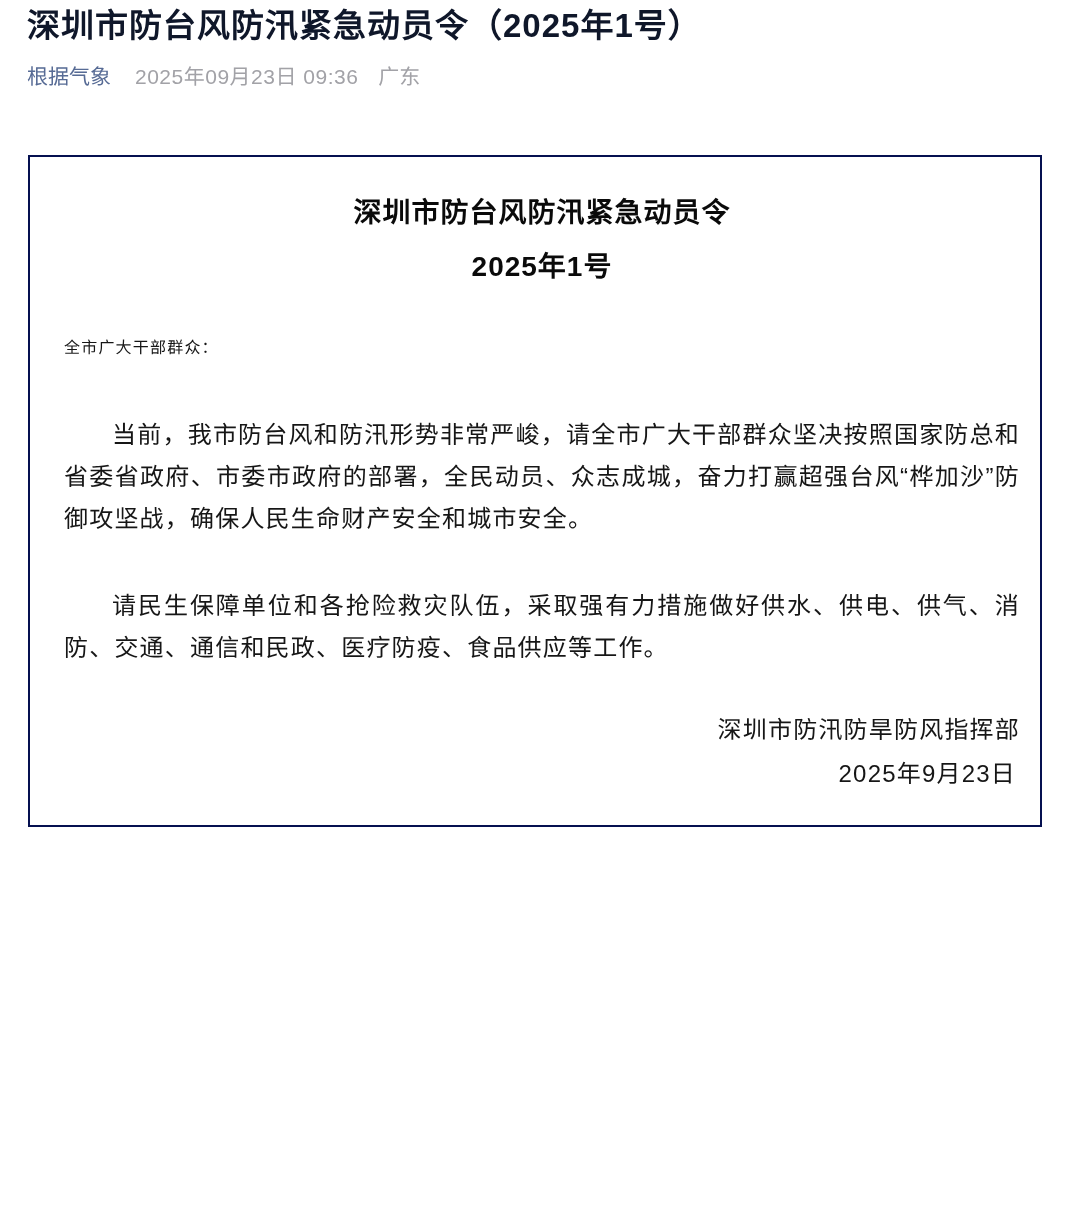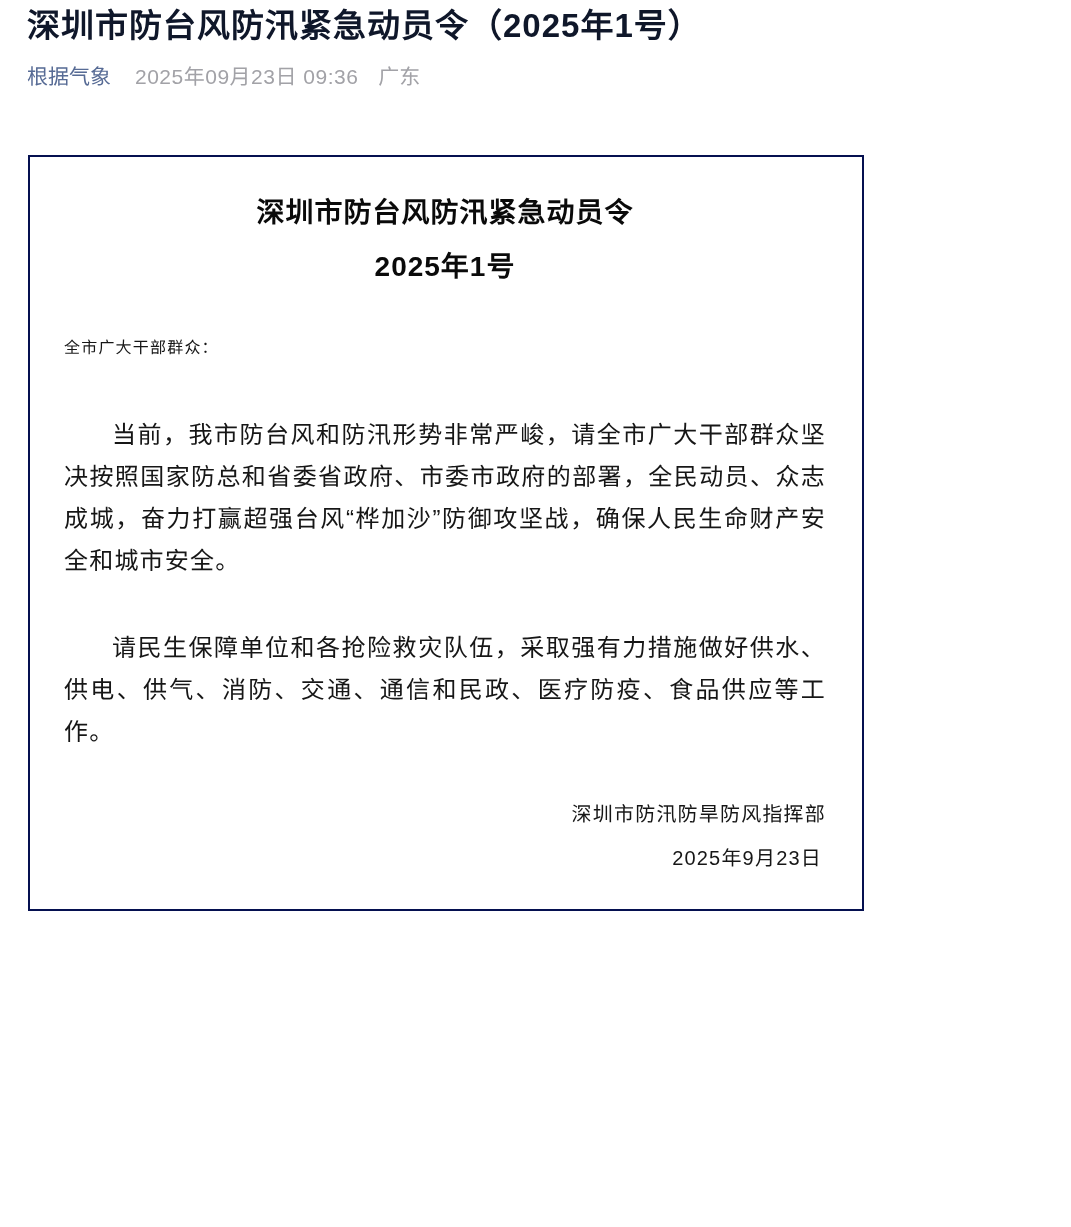--- a/index.html
+++ b/index.html
@@ -41,24 +41,24 @@
     cursor: pointer;
   }
   .byline .time {
     margin-right: 20px;
     letter-spacing: 0.5px;
   }
 
   
   .notice-box {
     box-sizing: border-box;
-    width: 836px;
+    width: 1014px;
     margin: 65px 29px 0 28px;
     border: 2px solid #051050;
-    padding: 38px 36px 30px 34px;
+    padding: 38px 20px 30px 34px;
     background: #ffffff;
   }
   .doc-title {
     margin: 0;
     text-align: center;
     font-size: 28px;
     line-height: 36px;
     font-weight: 700;
     letter-spacing: 1px;
     color: #0a0a0a;
@@ -77,21 +77,21 @@
     margin: 45px 0 0;
     font-size: 24px;
     line-height: 42px;
     letter-spacing: 1.2px;
     color: #161616;
     text-indent: 2em;
     text-align: justify;
   }
   .sign-line {
     margin: 40px 0 0;
-    font-size: 20px;
+    font-size: 24px;
     line-height: 42px;
     letter-spacing: 1.2px;
     color: #161616;
     text-align: right;
   }
   .sign-date {
     margin: 2px 4px 0;
   }
 </style>
 </head>

